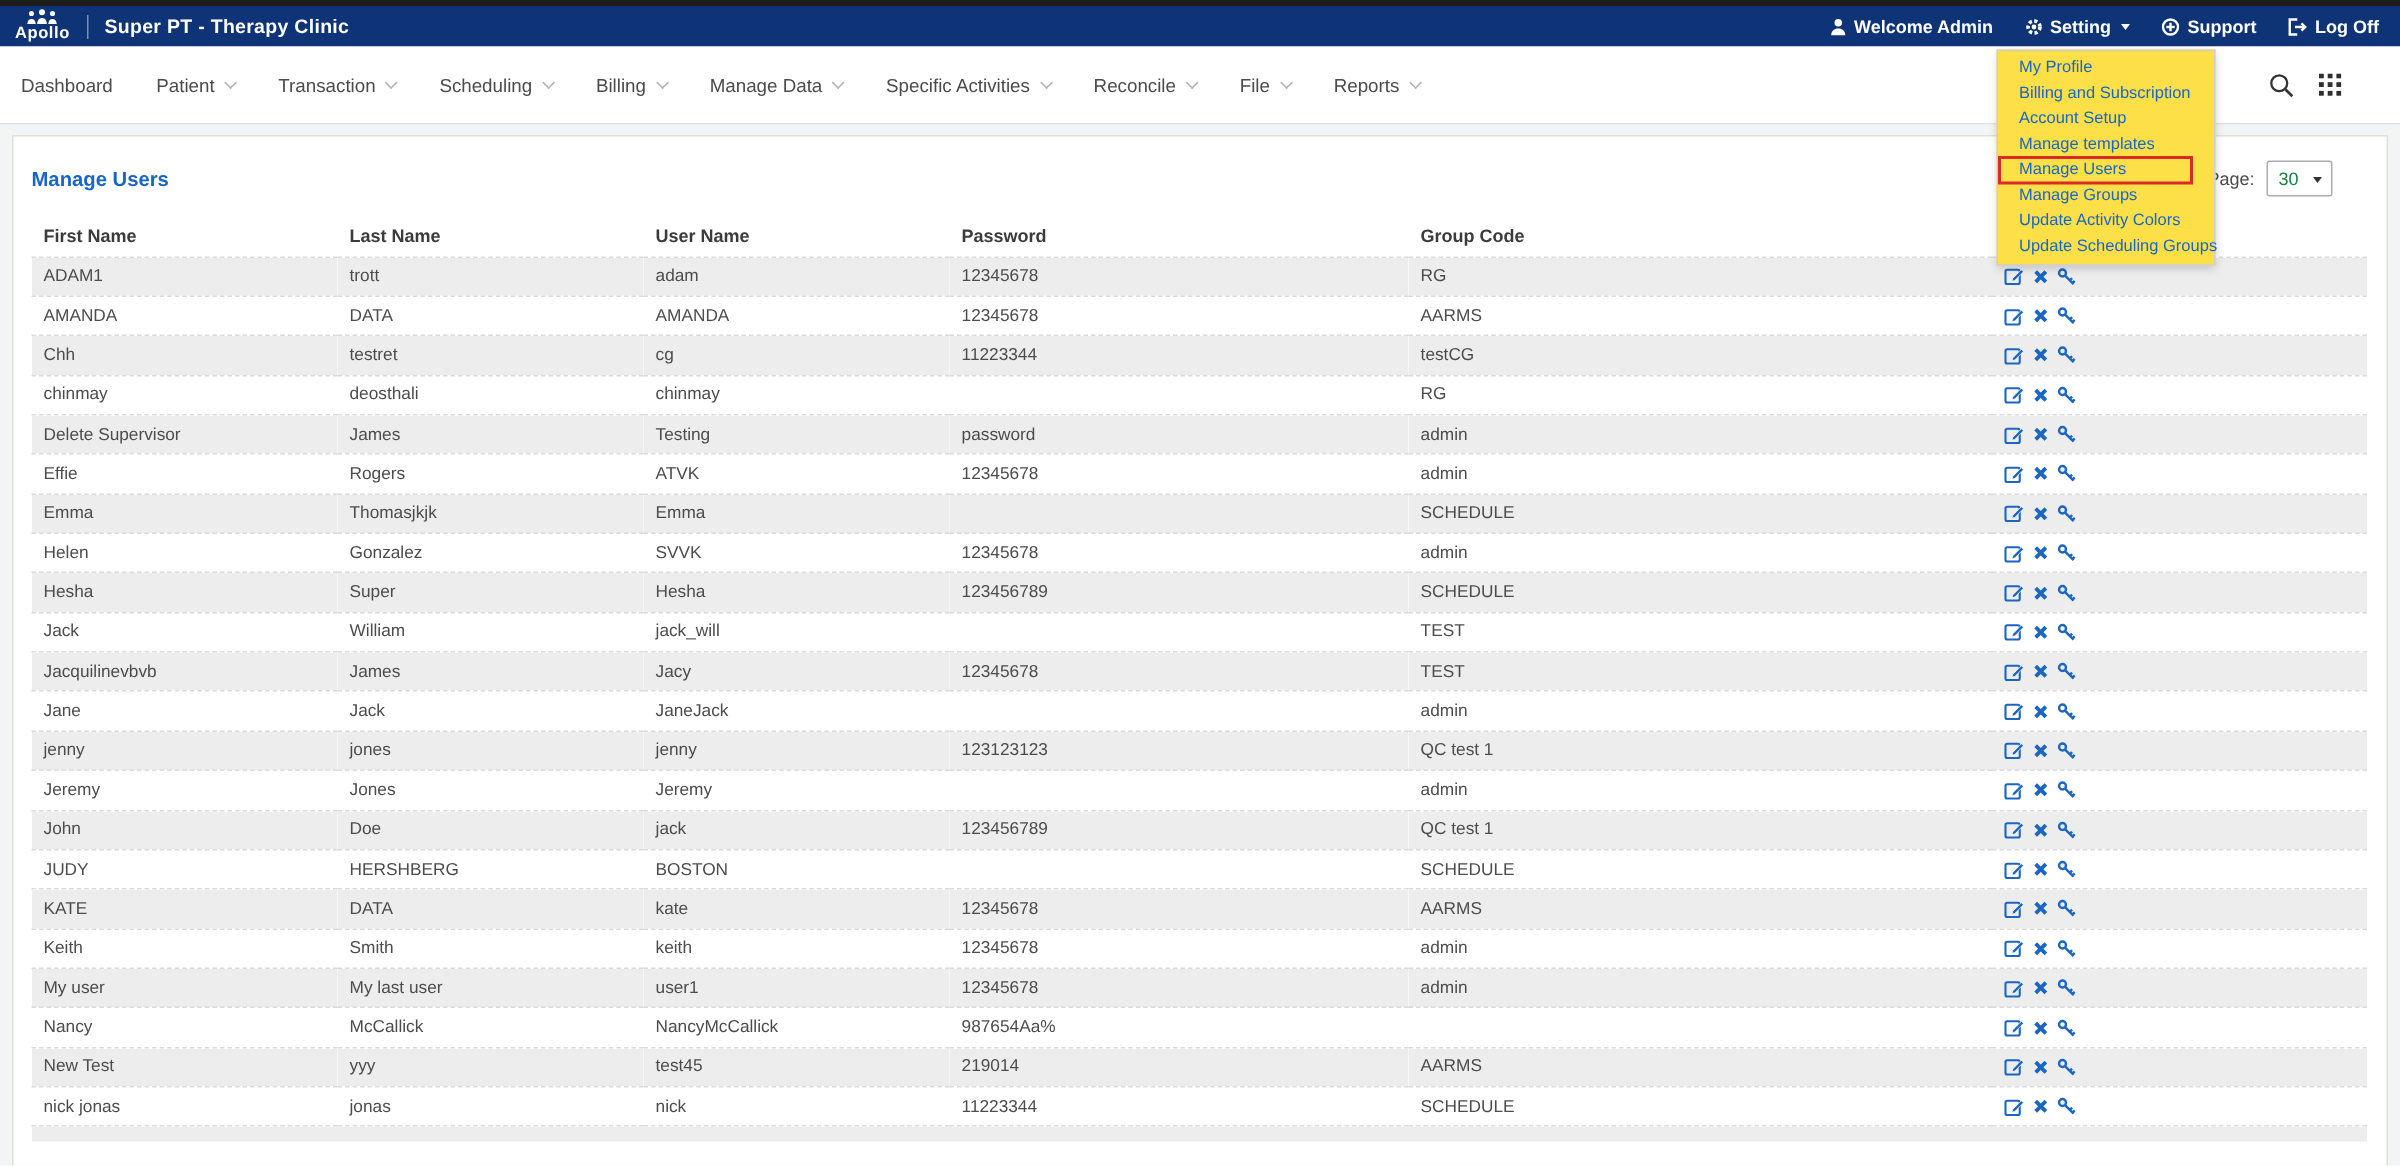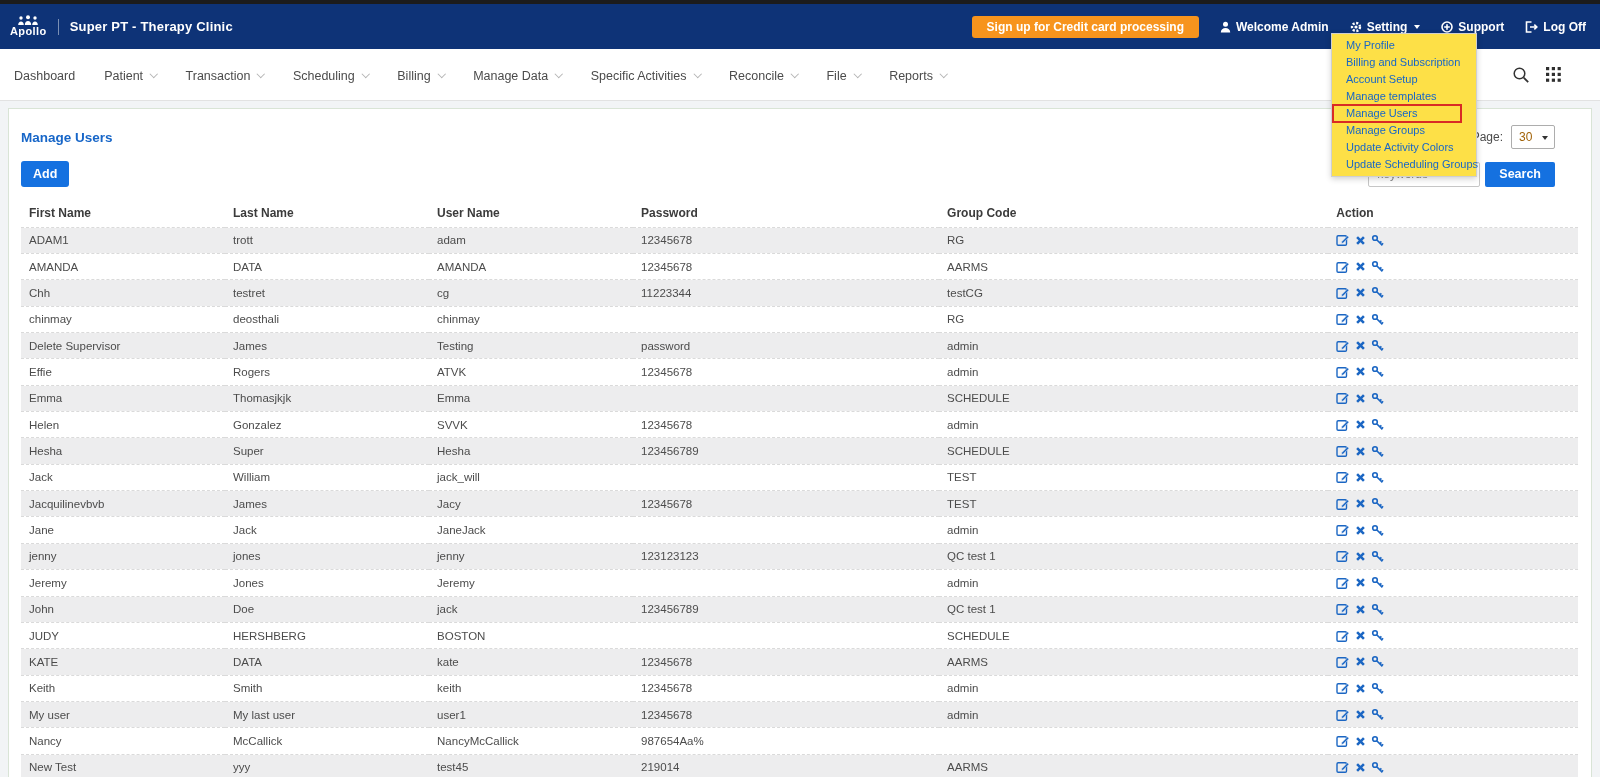--- a/index.html
+++ b/index.html
@@ -5,21 +5,21 @@
   * { box-sizing: border-box; }
   html,body { margin:0; padding:0; }
   body { width:1600px; height:777px; overflow:hidden; background:#f2f4f6;
          font-family:"Liberation Sans", sans-serif; }
   .screen { position:relative; width:1600px; height:777px; overflow:hidden; }
 
   
   .top-strip { height:4px; background:#1c1c1c; }
 
   
-  .appbar { height:45px; background:#0e3377; display:flex; align-items:center;
+  .appbar { height:27px; background:#0e3377; display:flex; align-items:center;
             padding:0 14px 0 10px; color:#fff; }
   .brand { display:flex; flex-direction:column; align-items:center; line-height:1; margin-top:-1px; cursor:pointer; }
   .brand-name { font-size:11px; font-weight:bold; letter-spacing:.4px; margin-top:1px; }
   .brand-sep { width:1px; height:16px; background:rgba(255,255,255,.45); margin:0 11px; }
   .clinic-title { font-size:13px; font-weight:bold; letter-spacing:.2px; }
   .appbar-right { margin-left:auto; display:flex; align-items:center; gap:21px; }
   .cta { background:#f7941d; color:#fff; font-family:inherit; font-weight:bold; font-size:12px;
          border:none; border-radius:3px; height:22px; padding:0 15px; cursor:pointer; }
   .appbar-item { display:flex; align-items:center; gap:5px; font-size:12px; font-weight:bold; cursor:pointer; white-space:nowrap; }
   .caret-w { width:0; height:0; border-left:3.5px solid transparent; border-right:3.5px solid transparent;
@@ -36,21 +36,21 @@
   .icon-btn { cursor:pointer; display:flex; align-items:center; }
 
   
   .content { padding:7px 8px; }
   .panel { background:#fff; border:1px solid #d9e4d6; height:720px; padding:0 13px 0 12px; }
   .panel-head { display:flex; align-items:center; justify-content:space-between; margin:16px 23px 0 0; height:24px; }
   .page-title { color:#1766c8; font-size:13.5px; font-weight:bold; margin:0; }
   .rpp { display:flex; align-items:center; gap:8px; font-size:12px; color:#4b4b4b; }
   .select-box { position:relative; width:44px; height:24px; border:1px solid #adadad; border-radius:2px; background:#fff; }
   .select-box select { appearance:none; -webkit-appearance:none; border:none; background:transparent;
-                       width:100%; height:100%; font-family:inherit; font-size:12px; padding-left:7px; color:#a16207; }
+                       width:100%; height:100%; font-family:inherit; font-size:12px; padding-left:7px; color:#15803d; }
   .select-caret { position:absolute; right:6px; top:10px; width:0; height:0; pointer-events:none;
                   border-left:3.5px solid transparent; border-right:3.5px solid transparent; border-top:4.5px solid #333; }
 
   .toolbar { display:flex; align-items:center; justify-content:space-between; margin:12px 23px 0 0; height:26px; }
   .btn { background:#1571e0; color:#fff; font-family:inherit; font-weight:bold; border:none; cursor:pointer; }
   .btn-add { height:26px; padding:0 12px; font-size:12.5px; border-radius:3px; }
   .search-group { display:flex; gap:5px; }
   .search-input { width:112px; height:25px; border:1px solid #c6c6c6; border-radius:2px; padding:0 8px;
                   font-family:inherit; font-size:12px; color:#333; }
   .search-input::placeholder { color:#8f8f8f; }
@@ -91,21 +91,20 @@
           <path d="M9.8 10c0-2.6 1.4-4 3.2-4s3.2 1.4 3.2 4z"></path>
         <circle cx="20" cy="3" r="1.7"></circle>
           <path d="M17.2 10c0-2.2 1.2-3.4 2.8-3.4s2.8 1.2 2.8 3.4z"></path>
       </svg>
       <span class="brand-name">Apollo</span>
     </div>
     <div class="brand-sep"></div>
     <div class="clinic-title">Super PT - Therapy Clinic</div>
 
     <div class="appbar-right">
-      <button class="cta">Sign up for Credit card processing</button>
 
       <div class="appbar-item">
         <svg width="11" height="12" viewBox="0 0 11 12" fill="#fff">
           <circle cx="5.5" cy="3.2" r="2.5"></circle>
             <path d="M0.8 11.5C0.8 8.6 2.9 7 5.5 7s4.7 1.6 4.7 4.5z"></path>
         </svg>
         <span>Welcome Admin</span>
       </div>
 
       <div class="appbar-item">
@@ -198,27 +197,20 @@
           <span>Records Per Page:</span>
           <span class="select-box">
             <select>
               <option>30</option>
             </select>
             <span class="select-caret"></span>
           </span>
         </div>
       </div>
 
-      <div class="toolbar">
-        <button class="btn btn-add">Add</button>
-        <div class="search-group">
-          <input class="search-input" type="text" placeholder="keywords" style="">
-          <button class="btn btn-search">Search</button>
-        </div>
-      </div>
 
       <table>
         <colgroup>
           <col style="width:152px">
             <col style="width:152px">
             <col style="width:152px">
           <col style="width:228px">
             <col style="width:290px">
             <col style="width:186px">
         </colgroup>

